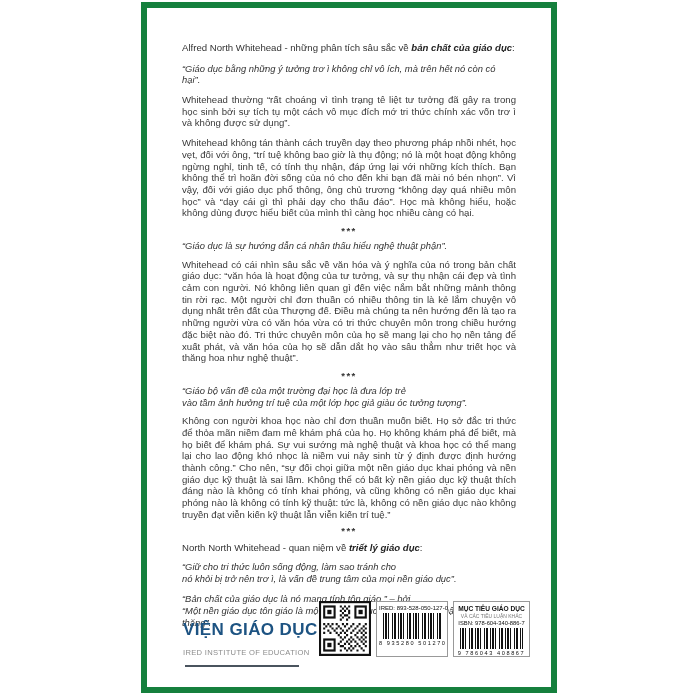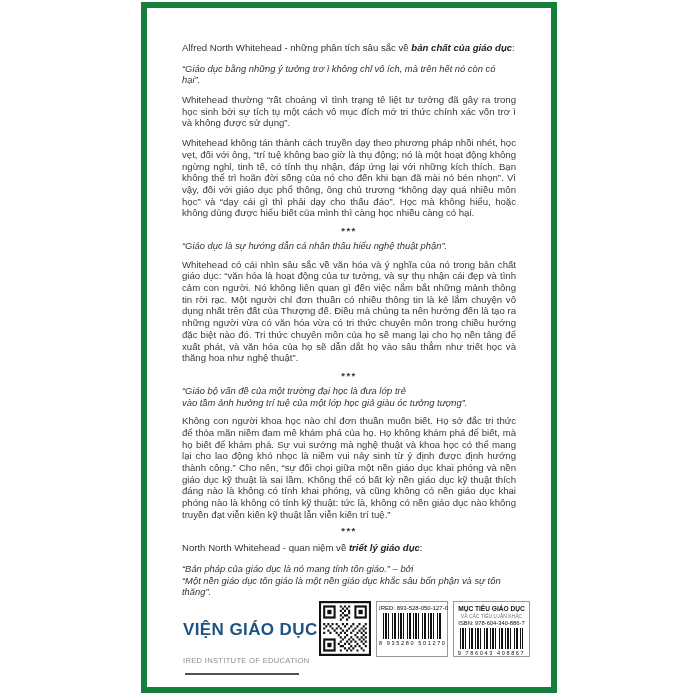--- a/index.html
+++ b/index.html
@@ -18,21 +18,21 @@
   .quote{font-size:9.4px;line-height:11.6px;font-style:italic;color:#333;}
   .para{font-size:9.6px;line-height:11.7px;text-align:justify;color:#3a3a3a;}
   .sep{font-size:9.5px;text-align:center;letter-spacing:1.5px;color:#333;font-weight:bold;line-height:10px;}
   .mt8{margin-top:8px;} .mt7{margin-top:7px;} .mt6{margin-top:6px;} .mt9{margin-top:9px;} .mt4{margin-top:4px;}
   .footer{
     position:absolute;left:36px;right:35px;bottom:29px;height:57px;
     display:flex;align-items:flex-start;
   }
   .publisher{width:118px;margin-top:19px;margin-right:18px;text-align:center;}
   .publisher-vi{font-size:17px;font-weight:bold;letter-spacing:.4px;color:#1d5382;white-space:nowrap;text-align:right;}
-  .publisher-en{font-size:7.6px;letter-spacing:.3px;color:#8c8c8c;margin-top:16px;white-space:nowrap;}
+  .publisher-en{font-size:7.6px;letter-spacing:.3px;color:#8c8c8c;margin-top:8px;white-space:nowrap;}
   .publisher-rule{height:2px;background:#4a545e;margin:8px 2px 0 2px;}
   .qr-box{width:52px;height:55px;margin-right:5px;flex:none;}
   .bc{
     box-sizing:border-box;border:1px solid #999;background:#fff;height:56px;
     padding:3px 2px 2px 2px;text-align:center;flex:none;
   }
   .bc1{width:72px;margin-right:5px;}
   .bc2{width:77px;}
   .bc-label{font-size:6px;color:#111;white-space:nowrap;letter-spacing:0px;}
   .bc-title{font-size:6.6px;font-weight:bold;color:#111;white-space:nowrap;}
@@ -77,23 +77,27 @@
   </div>
 
   <div class="para mt7">Không con người khoa học nào chỉ đơn thuần muốn biết. Họ sở đắc tri thức để thỏa mãn niềm đam mê khám phá của họ. Họ không khám phá để biết, mà họ biết để khám phá. Sự vui sướng mà nghệ thuật và khoa học có thể mang lại cho lao động khó nhọc là niềm vui nảy sinh từ ý định được định hướng thành công.” Cho nên, “sự đối chọi giữa một nền giáo dục khai phóng và nền giáo dục kỹ thuật là sai lầm. Không thể có bất kỳ nền giáo dục kỹ thuật thích đáng nào là không có tính khai phóng, và cũng không có nền giáo dục khai phóng nào là không có tính kỹ thuật: tức là, không có nền giáo dục nào không truyền đạt viễn kiến kỹ thuật lẫn viễn kiến trí tuệ.”</div>
 
   <div class="sep mt6">***</div>
 
   <div class="intro mt6">
     <span>North North Whitehead - quan niệm về </span><span class="emph">triết lý giáo dục</span><span>:</span>
   </div>
 
+  <div class="quote mt7">
+    <div>“Giữ cho tri thức luôn sống động, làm sao tránh cho</div>
+    <div>nó khỏi bị trở nên trơ ì, là vấn đề trung tâm của mọi nền giáo dục”.</div>
+  </div>
 
   <div class="quote mt9">
-    <div>“Bản pháp của giáo dục là nó mang tính tôn giáo.” – bởi</div>
+    <div>“Bản chất của giáo dục là nó mang tính tôn giáo.” – bởi</div>
     <div>“Một nền giáo dục tôn giáo là một nền giáo dục khắc sâu bổn phận và sự tôn thăng”.</div>
   </div>
 
   <div class="footer">
 
     <div class="publisher">
       <div class="publisher-vi">VIỆN GIÁO DỤC IRED</div>
       <div class="publisher-en">IRED INSTITUTE OF EDUCATION</div>
       <div class="publisher-rule"></div>
     </div>

